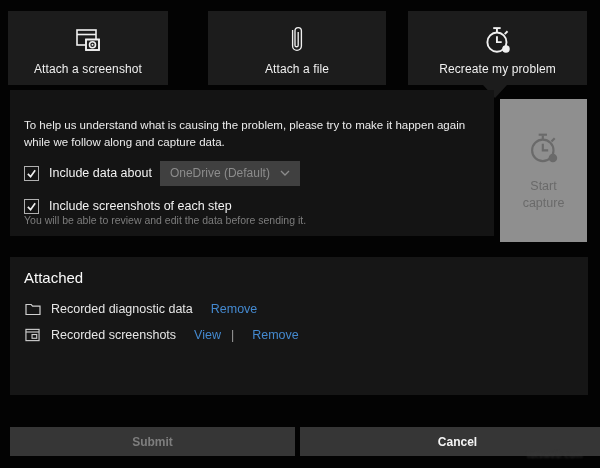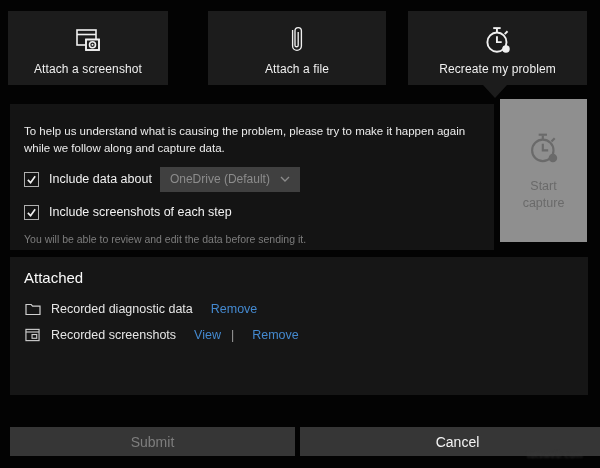--- a/index.html
+++ b/index.html
@@ -18,37 +18,37 @@
   .btn-recreate{left:408px;width:179px;}
   .tool-icon{height:36px;display:flex;align-items:flex-end;justify-content:center;}
   .tool-label{font-size:12px;color:#f0f0f0;letter-spacing:.1px;}
   .callout{
     position:absolute;left:483px;top:85px;width:0;height:0;
     border-left:12px solid transparent;border-right:12px solid transparent;
     border-top:13px solid #1c1c1c;
   }
   
   .capture-panel{
-    position:absolute;left:10px;top:104px;width:484px;height:146px;background:#141414;
-    box-sizing:border-box;padding:8px 14px;
+    position:absolute;left:10px;top:90px;width:484px;height:146px;background:#141414;
+    box-sizing:border-box;padding:16px 14px;
   }
   .desc{margin:11px 0 0;font-size:11.5px;line-height:1.5;color:#ececec;width:462px;}
   .check-row{display:flex;align-items:center;margin-top:9px;}
   .check-row.second{margin-top:13px;}
   .checkbox{
     width:15px;height:15px;border:1.6px solid #b0b0b0;box-sizing:border-box;
     display:flex;align-items:center;justify-content:center;background:transparent;flex:0 0 auto;
     cursor:pointer;
   }
   .check-label{font-size:12.5px;color:#f2f2f2;margin-left:10px;font-weight:500;}
   .dropdown{
     margin-left:8px;height:25px;background:#404040;display:flex;align-items:center;
     padding:0 10px;gap:10px;color:#8c8c8c;font-size:12px;cursor:default;
   }
-  .note{margin:13px 0 0;font-size:10.5px;color:#7d7d7d;}
+  .note{margin:0 0 0;font-size:10.5px;color:#7d7d7d;}
   
   .start-capture{
     position:absolute;left:500px;top:99px;width:87px;height:143px;background:#8f8f8f;border:none;
     display:flex;flex-direction:column;align-items:center;justify-content:center;gap:8px;
     color:#6a6a6a;cursor:default;padding:0;
   }
   .start-capture .label{font-size:12.5px;color:#6a6a6a;line-height:1.4;width:56px;text-align:center;}
   
   .attached-panel{
     position:absolute;left:10px;top:257px;width:578px;height:138px;background:#161616;
@@ -57,21 +57,21 @@
   .attached-title{margin:12px 0 0;font-size:15px;color:#fafafa;font-weight:400;}
   .attached-row{display:flex;align-items:center;margin-top:16px;}
   .attached-row.second{margin-top:12px;}
   .row-icon{width:17px;display:flex;align-items:center;justify-content:center;flex:0 0 auto;}
   .row-label{font-size:12.5px;color:#e6e6e6;margin-left:10px;}
   .link{font-size:12.5px;color:#4489cf;margin-left:18px;cursor:pointer;text-decoration:none;}
   .sep{font-size:12.5px;color:#9a9a9a;margin-left:10px;}
   
   .footer-btn{
     position:absolute;top:427px;height:29px;border:none;background:#363636;
-    font-size:14px;cursor:pointer;padding:0;font-family:"Liberation Sans", sans-serif;
+    font-size:12px;cursor:pointer;padding:0;font-family:"Liberation Sans", sans-serif;font-weight:bold;
   }
   .submit{left:10px;width:285px;color:#7e7e7e;}
   .cancel{left:300px;width:315px;color:#f5f5f5;}
   .watermark{
     position:absolute;left:527px;top:450px;font-size:9px;color:#3c3c3c;
     filter:blur(0.8px);letter-spacing:.5px;
   }
 </style>
 </head>
 <body>

